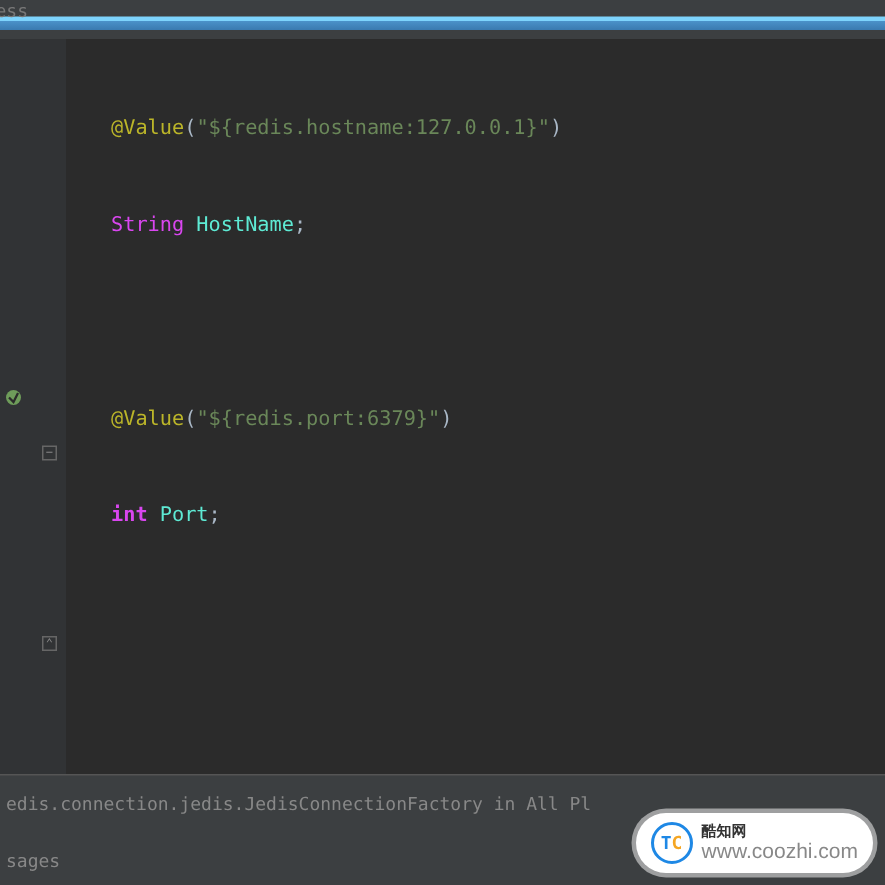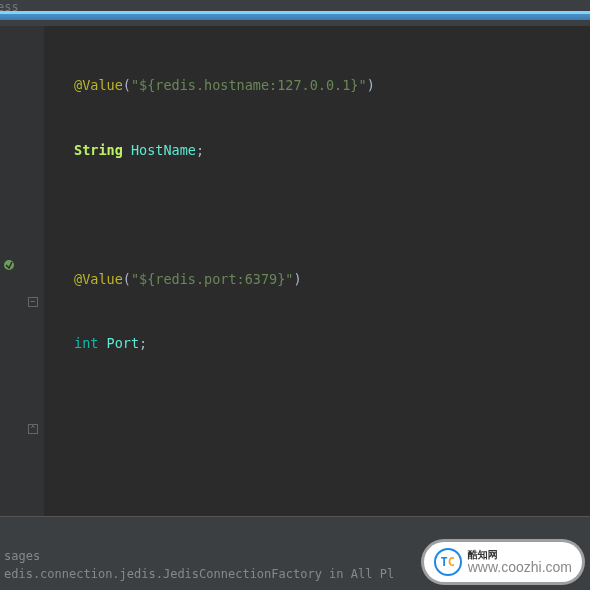--- a/index.html
+++ b/index.html
@@ -55,22 +55,22 @@
     flex: 1;
     padding: 6px 0 0 0;
     line-height: 21.5px;
     white-space: pre;
     position: relative;
     color: #a9b7c6;
   }
   .line { height: 21.5px; padding-left: 30px; }
   .ann { color: #bbb529; text-align: right; }
   .str { color: #6a8759; }
-  .kw { color: #14b8a6; }
-  .type { color: #bef264; font-weight: bold; }
+  .kw { color: #d946ef; font-weight: bold; }
+  .type { color: #d946ef; }
   .field { color: #5eead4; }
   .bottom-panel {
     background: #3c3f41;
     border-top: 1px solid #555;
     height: 80px;
     padding: 8px 4px;
     font-size: 12px;
     color: #888;
     position: relative;
   }
@@ -145,22 +145,22 @@
     
     
     
     
     
     
   </div>
 </div>
 
 <div class="bottom-panel">
+  <div class="bottom-line">edis.connection.jedis.JedisConnectionFactory in All Pl</div>
   <div class="bottom-line" style="margin-top:24px;">sages</div>
-  <div class="bottom-line">edis.connection.jedis.JedisConnectionFactory in All Pl</div>
   <div class="watermark">
     <div class="wm-circle">
         <span class="tc1">T</span>
         <span class="tc2">C</span>
       </div>
     <div class="wm-text">
       <span class="wm-cn">酷知网</span>
       <span class="wm-url">www.coozhi.com</span>
     </div>
   </div>

